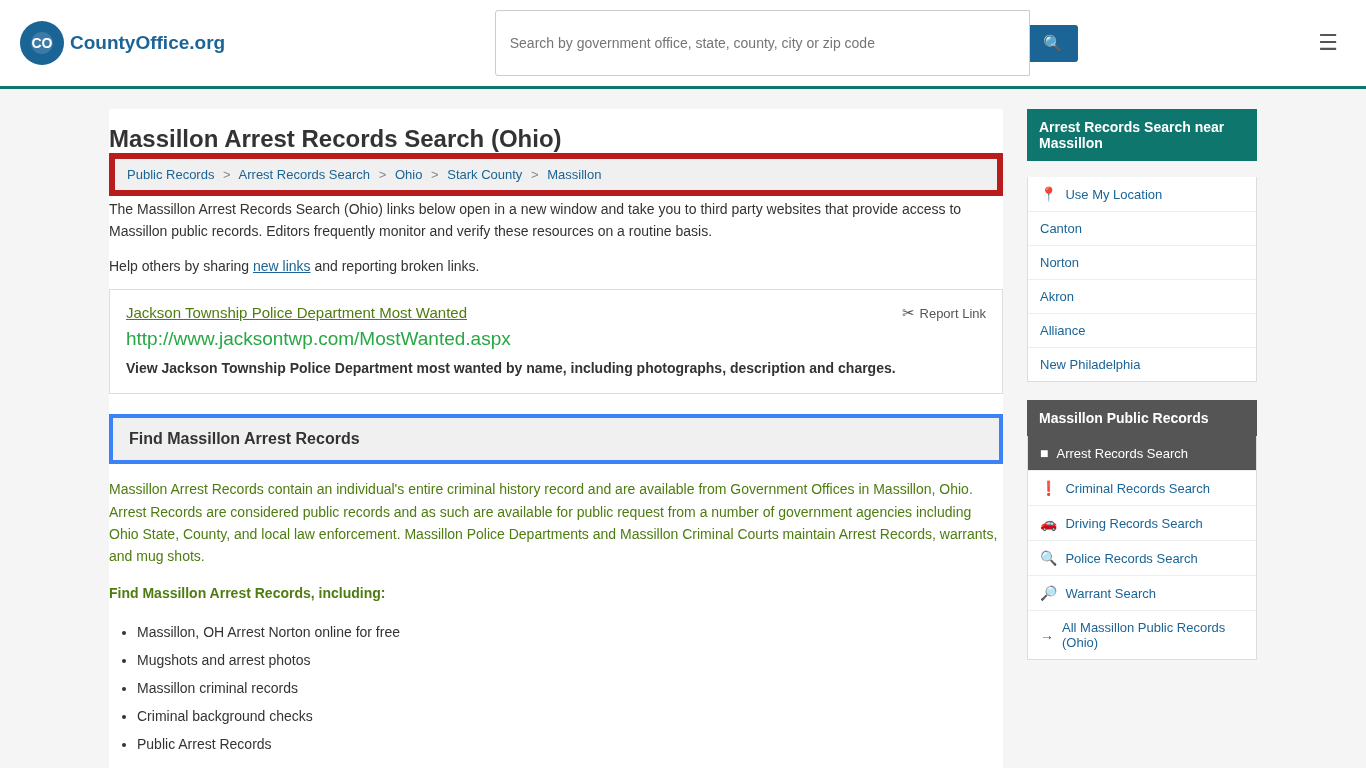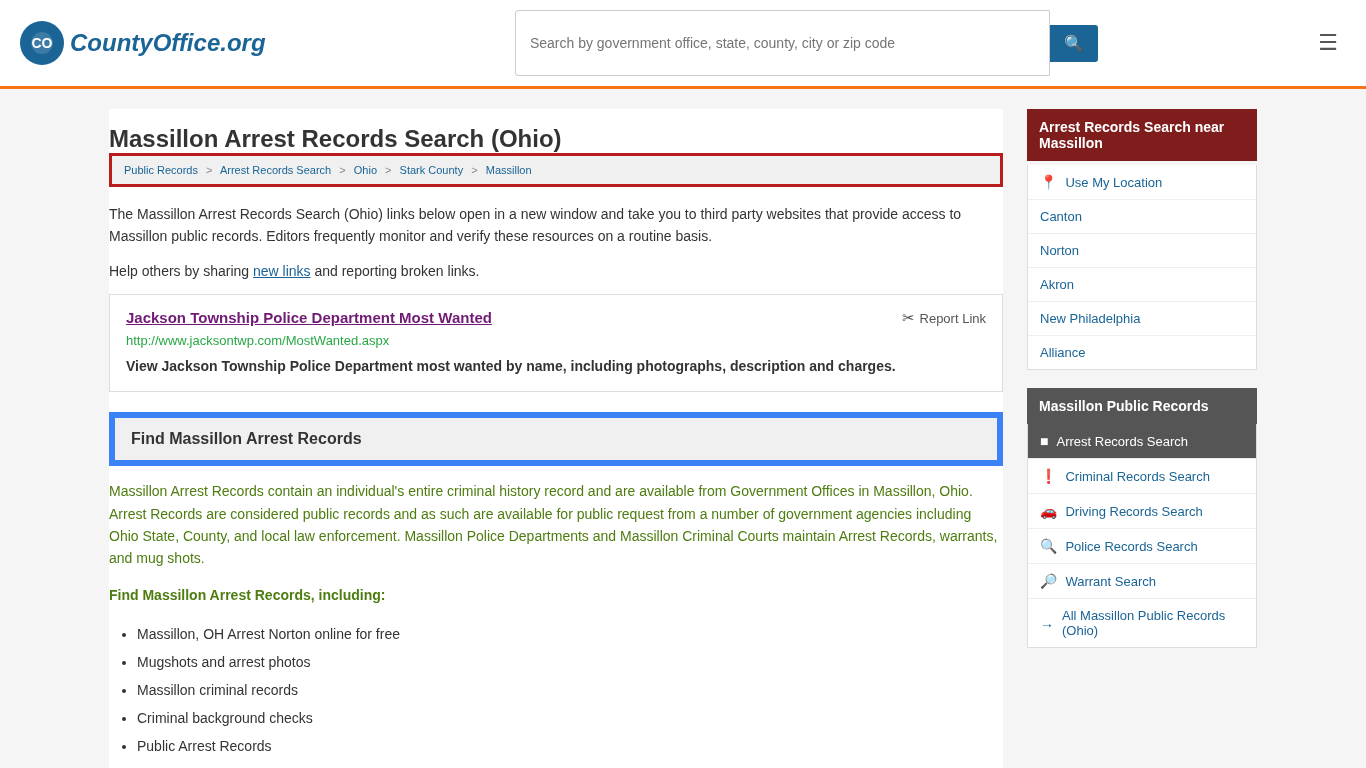--- a/index.html
+++ b/index.html
@@ -1,21 +1,21 @@
 <!DOCTYPE html>
 <html><head>
   <meta charset="utf-8">
   <style>
     * { box-sizing: border-box; margin: 0; padding: 0; }
     body { font-family: Arial, sans-serif; font-size: 14px; color: #333; background: #f5f5f5; }
 
     
     #header {
       background: #fff;
-      border-bottom: 3px solid #f97316;
+      border-bottom: 3px solid #0f766e;
       padding: 10px 20px;
       display: flex;
       align-items: center;
       justify-content: space-between;
     }
     #logo-area {
       display: flex;
       align-items: center;
     }
     #logo-circle {
@@ -24,24 +24,23 @@
       border-radius: 50%;
       background: #1a6496;
       display: flex;
       align-items: center;
       justify-content: center;
       margin-right: 6px;
       color: #fff;
       font-size: 22px;
     }
     #logo-text {
-      font-size: 24px;
-      color: #333;
-      font-weight: bold;
-      font-style: italic;
+      font-size: 19px;
+      color: #333;
+      font-weight: bold;
     }
     #logo-text span {
       color: #1a6496;
     }
     #search-bar {
       display: flex;
       align-items: center;
       flex: 1;
       max-width: 620px;
       margin: 0 20px;
@@ -96,24 +95,24 @@
       font-size: 24px;
       font-weight: bold;
       color: #333;
       padding: 16px 0 0 0;
     }
 
     
     #breadcrumb {
       background: #f0f0f0;
       padding: 8px 12px;
-      font-size: 11px;
+      font-size: 13px;
       color: #555;
-      border: 3px solid #b91c1c;
-      margin-bottom: 16px;
+      border: 6px solid #b91c1c;
+      margin-bottom: 2px;
     }
     #breadcrumb a {
       color: #1a6496;
       text-decoration: none;
     }
     #breadcrumb .sep { margin: 0 5px; color: #888; }
 
     
     .desc-para {
       font-size: 14px;
@@ -134,51 +133,51 @@
       background: #fff;
     }
     .listing-header {
       display: flex;
       justify-content: space-between;
       align-items: flex-start;
       margin-bottom: 6px;
     }
     .listing-title {
       font-size: 15px;
-      font-weight: bold;
-      color: #701a75;
+      font-weight: normal;
+      color: #4d7c0f;
       text-decoration: underline;
       cursor: pointer;
     }
     .report-link {
       font-size: 13px;
       color: #555;
       display: flex;
       align-items: center;
       gap: 5px;
       cursor: pointer;
       white-space: nowrap;
     }
     .report-icon { font-size: 15px; }
     .listing-url {
       color: #28a745;
-      font-size: 13px;
+      font-size: 19px;
       margin-bottom: 8px;
     }
     .listing-desc {
       font-size: 14px;
       color: #333;
       line-height: 1.5;
       font-weight: bold;
     }
 
     
     .find-section {
       background: #f0f0f0;
-      border: 6px solid #3b82f6;
+      border: 4px solid #3b82f6;
       padding: 12px 16px;
       margin-top: 20px;
       margin-bottom: 14px;
     }
     .find-section-title {
       font-size: 16px;
       font-weight: bold;
       color: #333;
     }
 
@@ -200,26 +199,26 @@
     .find-list {
       list-style: disc;
       padding-left: 28px;
       font-size: 14px;
       color: #333;
       line-height: 2;
     }
 
     
     .sidebar-section-title {
-      background: #7f1d1d;
+      background: #0f766e;
       color: #fff;
       padding: 10px 12px;
       font-size: 14px;
       font-weight: bold;
-      margin-bottom: 4px;
+      margin-bottom: 16px;
     }
     .sidebar-links {
       background: #fff;
       border: 1px solid #ddd;
       border-top: none;
       margin-bottom: 18px;
     }
     .sidebar-link-item {
       padding: 9px 12px;
       border-bottom: 1px solid #eee;
@@ -365,24 +364,24 @@
       <div class="sidebar-link-item">
         <a href="#">Canton</a>
       </div>
       <div class="sidebar-link-item">
         <a href="#">Norton</a>
       </div>
       <div class="sidebar-link-item">
         <a href="#">Akron</a>
       </div>
       <div class="sidebar-link-item">
+        <a href="#">Alliance</a>
+      </div>
+      <div class="sidebar-link-item">
         <a href="#">New Philadelphia</a>
-      </div>
-      <div class="sidebar-link-item">
-        <a href="#">Alliance</a>
       </div>
     </div>
 
     <div class="sidebar-pub-title">
       <span>Massillon Public Records</span>
     </div>
     <div class="sidebar-pub-links">
       <div class="sidebar-pub-item active">
         <span class="pi-icon">■</span>
         <a href="#">Arrest Records Search</a>

